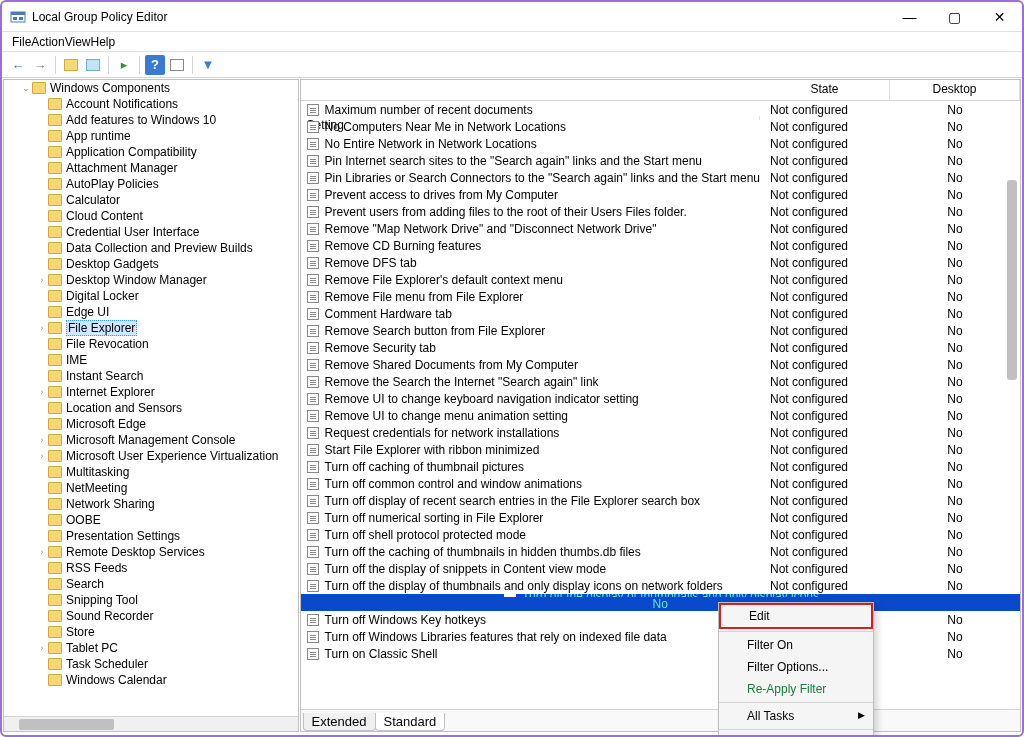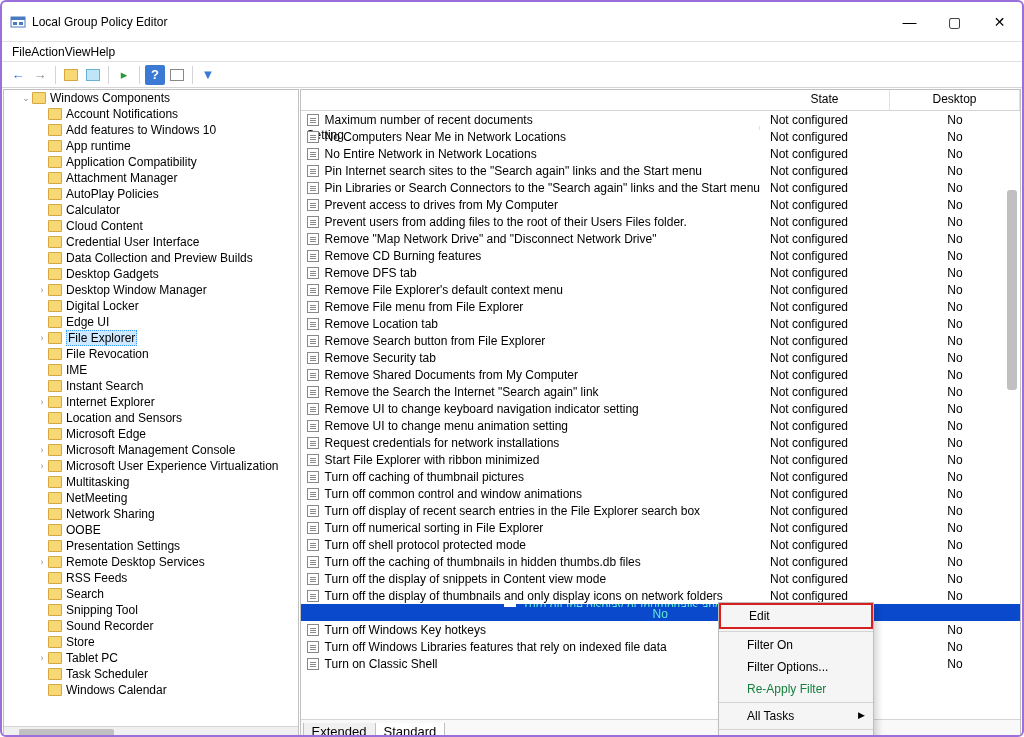--- a/index.html
+++ b/index.html
@@ -8,21 +8,21 @@
   font-size: 12px;
   background: #fff;
   width: 1024px;
   height: 737px;
   overflow: hidden;
   border: 2px solid #9b6fd9;
   border-radius: 6px;
   position: relative;
 }
 .titlebar {
-  height: 40px;
+  height: 30px;
   display: flex;
   align-items: center;
   padding-left: 8px;
   border-bottom: 1px solid #e0e0e0;
 }
 .titlebar .app-icon {
   width: 16px; height: 16px;
   margin-right: 6px;
   display: inline-block;
 }
@@ -597,21 +597,21 @@
             <div class="c-setting">
               <span class="doc-ico"></span>
               <span>Remove File menu from File Explorer</span>
             </div>
             <div class="c-state">Not configured</div>
             <div class="c-comment">No</div>
           </div>
           <div class="policy-row">
             <div class="c-setting">
               <span class="doc-ico"></span>
-              <span>Remove Location tab</span>
+              <span>Comment Hardware tab</span>
             </div>
             <div class="c-state">Not configured</div>
             <div class="c-comment">No</div>
           </div>
           <div class="policy-row">
             <div class="c-setting">
               <span class="doc-ico"></span>
               <span>Remove Search button from File Explorer</span>
             </div>
             <div class="c-state">Not configured</div>

